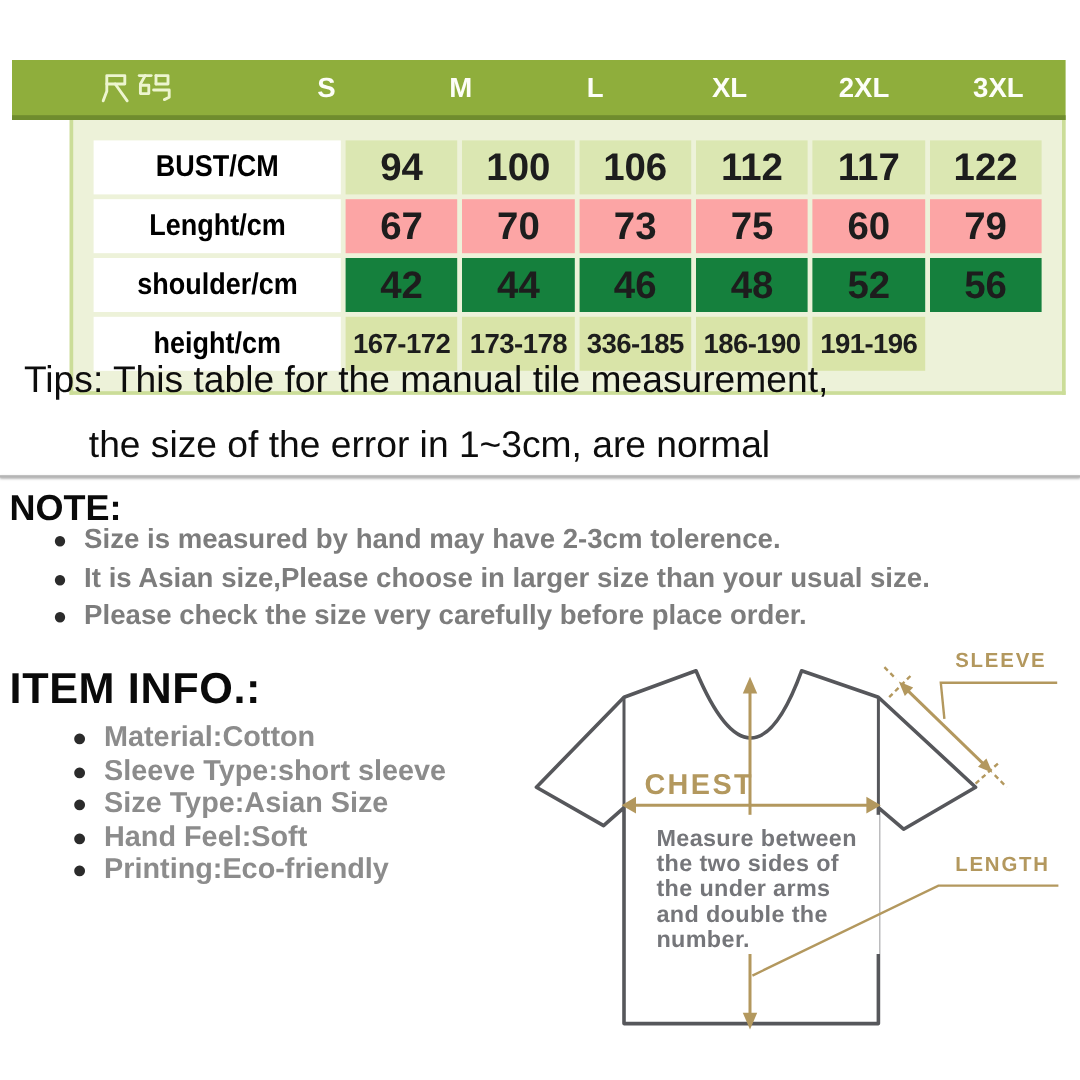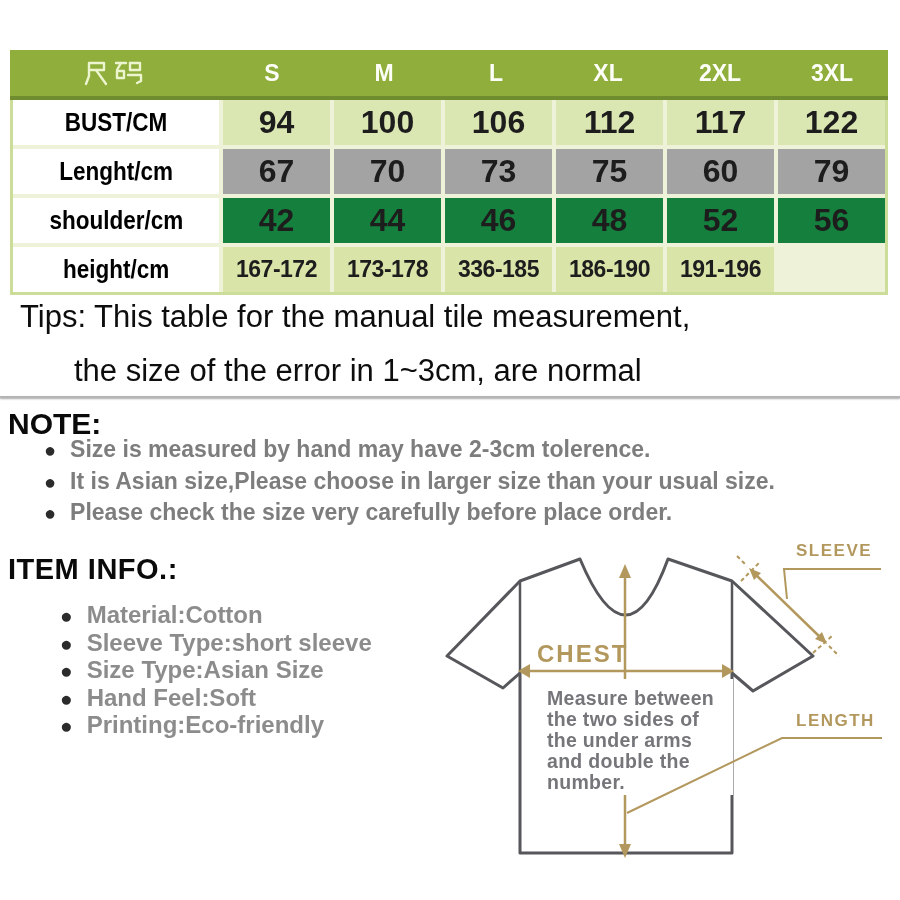--- a/index.html
+++ b/index.html
@@ -6,43 +6,43 @@
   .canvas{position:relative;width:900px;height:900px;background:#ffffff;overflow:hidden;
           font-family:"Liberation Sans",sans-serif;}
 
   
   .size-table{position:absolute;left:10px;top:50px;width:878px;}
   .thead{display:grid;grid-template-columns:206px repeat(6,1fr);align-items:center;
          height:46px;background:#8fae3c;border-bottom:4px solid #6f8c2e;}
   .th{text-align:center;color:#fdfef8;font-weight:bold;font-size:23px;}
   .th.first{color:#edf5cf;display:flex;align-items:center;justify-content:center;}
   .tbody{display:grid;grid-template-columns:206px repeat(6,1fr);grid-auto-rows:45px;gap:4px;
-         background:#edf2d9;padding:0;border:3px solid #cbdd98;border-top:none;}
+         background:#edf2d9;padding:17px;border:3px solid #cbdd98;border-top:none;margin-left:48px;}
   .cell{display:flex;align-items:center;justify-content:center;
         font-size:32px;font-weight:600;color:#1d1d1d;}
   .cell.label{background:#ffffff;font-size:25px;font-weight:bold;color:#000;}
   .cell.label span{display:inline-block;transform:scaleX(.9);}
   .cell.small{font-size:23px;letter-spacing:-0.5px;}
-  .rbg0{background:#dbe7b2}.rbg1{background:#a3a3a3}
+  .rbg0{background:#dbe7b2}.rbg1{background:#fca5a5}
   .rbg2{background:#15803d}.rbg3{background:#d9e4a8}
   .sr{position:absolute;width:1px;height:1px;overflow:hidden;clip:rect(0 0 0 0);white-space:nowrap;}
 
   
   .tips-line{position:absolute;font-family:Liberation Sans, sans-serif;font-size:31px;
              color:#0d0d0d;white-space:nowrap;}
   .tips-1{left:20px;top:299px;}
   .tips-2{left:74px;top:353px;}
 
   .divider{position:absolute;left:0;top:396px;width:900px;height:2px;background:#b5b5b5;
            box-shadow:0 1px 2px rgba(0,0,0,.35);}
 
   
   .sec-heading{position:absolute;font-weight:bold;color:#0a0a0a;white-space:nowrap;}
   .note-heading{left:8px;top:407px;font-size:30px;}
-  .item-heading{left:8px;top:553px;font-size:29px;letter-spacing:.5px;}
+  .item-heading{left:8px;top:553px;font-size:36px;letter-spacing:.5px;}
   .bullets{position:absolute;list-style:none;margin:0;padding:0;}
   .bullets li{display:flex;align-items:baseline;white-space:nowrap;font-weight:bold;}
   .dot{color:#2b2b2b;margin-right:14px;}
   .note-bullets{left:44px;top:436px;}
   .note-bullets li{height:31.5px;font-size:23px;color:#7d7d7d;}
   .note-bullets .dot{font-size:20px;}
   .item-bullets{left:60px;top:601px;}
   .item-bullets li{height:27.5px;font-size:24px;color:#8c8c8c;}
   .item-bullets .dot{font-size:21px;}
 

